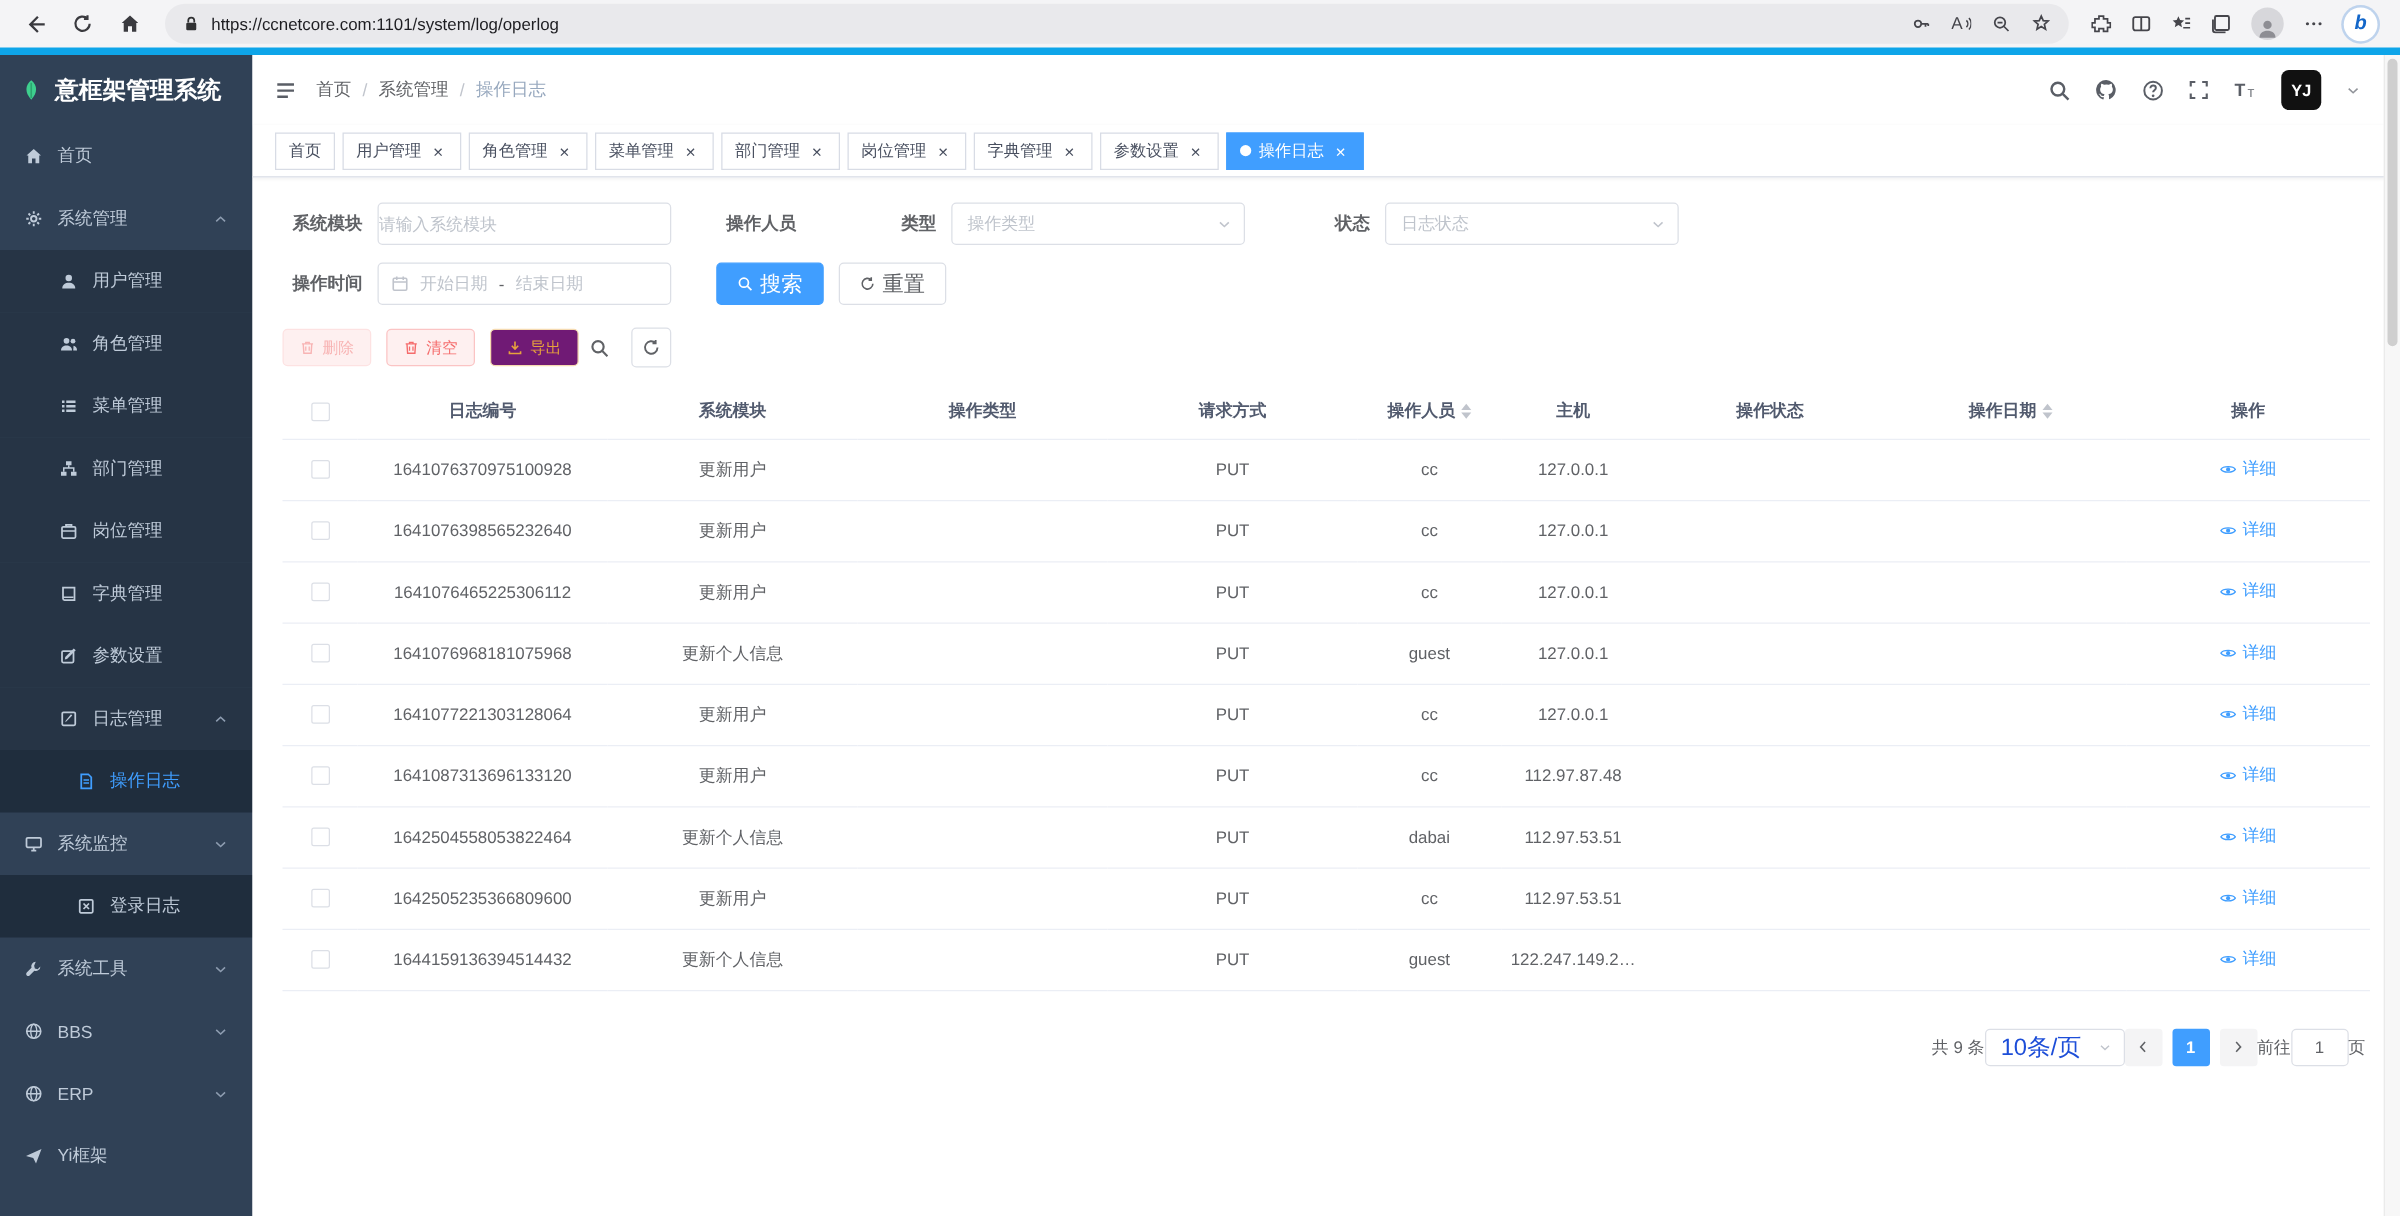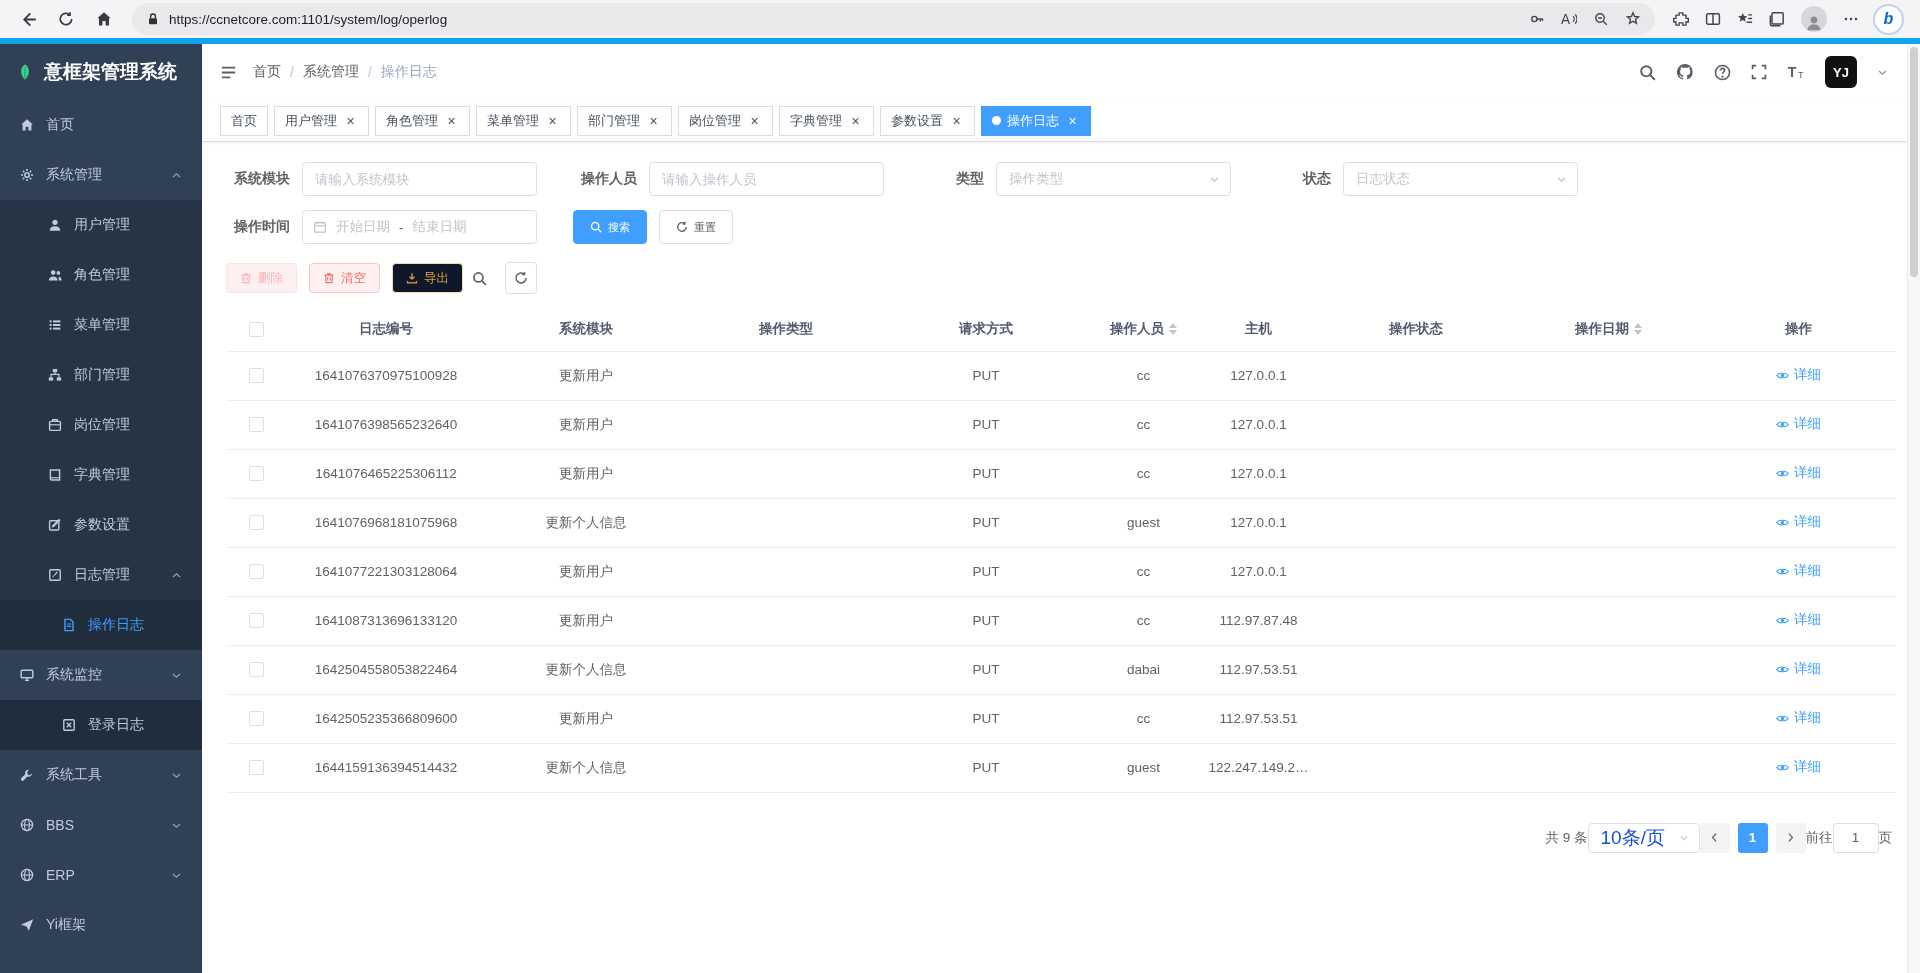--- a/index.html
+++ b/index.html
@@ -67,40 +67,40 @@
   .tab-dot{width:9px;height:9px;border-radius:50%;background:#fff;display:inline-block}
   .tab-close{font-size:14px;line-height:1;width:15px;height:15px;border-radius:50%;
              display:inline-flex;align-items:center;justify-content:center}
 
   
   .content{flex:1;padding:20px 24px 0;display:flex;flex-direction:column;min-height:0}
   .filter-row{display:flex;align-items:center;margin-bottom:14px}
   .form-item{display:flex;align-items:center;margin-right:36px}
   .form-item label{min-width:64px;text-align:right;font-size:14px;color:#606266;font-weight:700;
                    margin-right:12px;white-space:nowrap}
-  .text-input{width:235px;height:34px;border:1px solid #dcdfe6;border-radius:4px;padding:0 12px;
+  .text-input{width:235px;height:34px;border:1px solid #dcdfe6;border-radius:4px;padding:0 0;
               font-size:13.5px;color:#4d7c0f;background:#fff;outline:none}
   .text-input::placeholder{color:#bfc4cc}
   .select{width:235px;height:34px;border:1px solid #dcdfe6;border-radius:4px;display:flex;
           align-items:center;justify-content:space-between;padding:0 10px 0 12px;background:#fff;cursor:pointer}
   .select-placeholder{color:#bfc4cc;font-size:13.5px}
   .sel-caret{color:#c0c4cc}
   .date-range{width:235px;height:34px;border:1px solid #dcdfe6;border-radius:4px;display:flex;
               align-items:center;gap:9px;padding:16px 10px;color:#bfc4cc;font-size:13.5px;background:#fff;cursor:pointer}
   .date-range .ic{color:#c0c4cc}
   .date-sep{color:#606266}
 
-  .btn{display:inline-flex;align-items:center;gap:6px;border-radius:4px;font-size:11px;cursor:pointer;
+  .btn{display:inline-flex;align-items:center;gap:6px;border-radius:4px;font-size:17px;cursor:pointer;
        border:1px solid #dcdfe6;background:#fff;color:#606266;font-family:inherit}
   .btn-primary{background:var(--primary);border-color:var(--primary);color:#fff;height:34px;padding:0 16px}
   .btn-default{height:34px;padding:0 16px}
   .btn-sm{height:30px;padding:0 13px;font-size:12.5px}
   .btn-danger-plain{background:#fef0f0;border-color:#fbc4c4;color:var(--danger)}
   .btn-danger-plain.disabled{color:#f8b4b4;border-color:#fde2e2;cursor:not-allowed}
-  .btn-warning-plain{background:#0f172a;border-color:#f5dab1;color:var(--warning)}.ml12{margin-left:12px}
+  .btn-warning-plain{background:#701a75;border-color:#f5dab1;color:var(--warning)}.ml12{margin-left:12px}
 
   .toolbar{display:flex;align-items:center;margin:4px 0 13px}
   .toolbar-left{display:flex;gap:12px}
   .toolbar-right{display:flex;gap:10px;align-items:center;color:#606266}
   .tool-icon{width:32px;height:32px;display:flex;align-items:center;justify-content:center;cursor:pointer}
   .tool-icon.boxed{border:1px solid #dcdfe6;border-radius:4px;background:#fff}
 
   
   .log-table{width:100%;border-collapse:collapse;table-layout:fixed;font-size:13.5px}
   .log-table th{height:44px;color:#515a6e;font-weight:700;border-bottom:1px solid #ebeef5;
@@ -540,21 +540,20 @@
       <div class="content">
 
         <div>
           <div class="filter-row">
             <div class="form-item">
               <label>系统模块</label>
               <input class="text-input" placeholder="请输入系统模块" style="">
             </div>
             <div class="form-item">
               <label>操作人员</label>
-              <input class="text-input" placeholder="请输入操作人员" style="">
             </div>
             <div class="form-item">
               <label>类型</label>
               <div class="select">
                 <span class="select-placeholder">操作类型</span>
                 <span class="ic sel-caret">
                     <svg width="11" height="11" viewBox="0 0 14 14" fill="currentColor" xmlns="http://www.w3.org/2000/svg">
                       <path d="M2.5 5 7 9.2 11.5 5" fill="none" stroke="currentColor" stroke-width="1.6"></path>
                     </svg>
                   </span>

